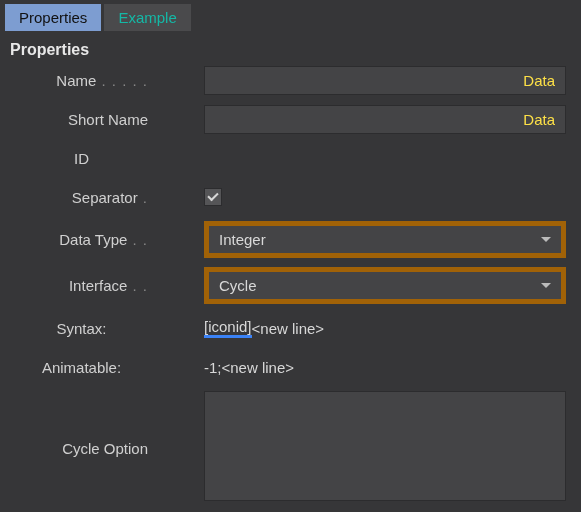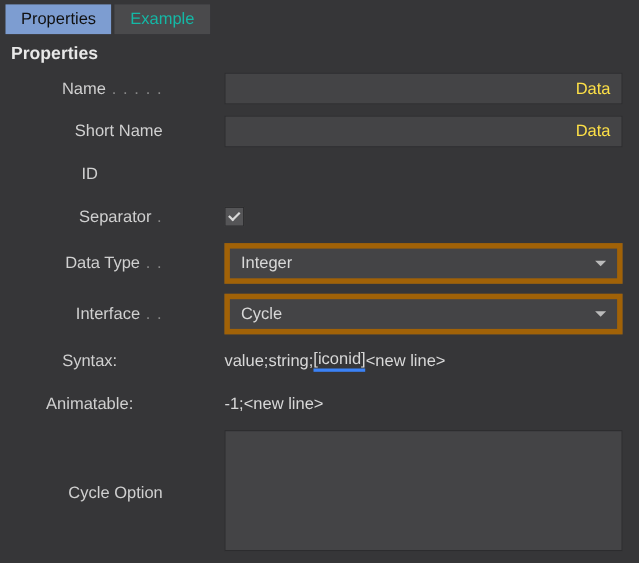--- a/index.html
+++ b/index.html
@@ -207,21 +207,20 @@
       <div class="select">
         <span>Cycle</span>
         <span class="chevron"></span>
       </div>
     </div>
   </div>
 
   <div class="row">
     <div class="label left">Syntax:</div>
     <div class="control static-text">
-      <span>value;string;</span>
         <span class="syntax-highlight">[iconid]</span>
         <span>&lt;new line&gt;</span>
     </div>
   </div>
 
   <div class="row">
     <div class="label left">Animatable:</div>
     <div class="control static-text">-1;&lt;new line&gt;</div>
   </div>
 

